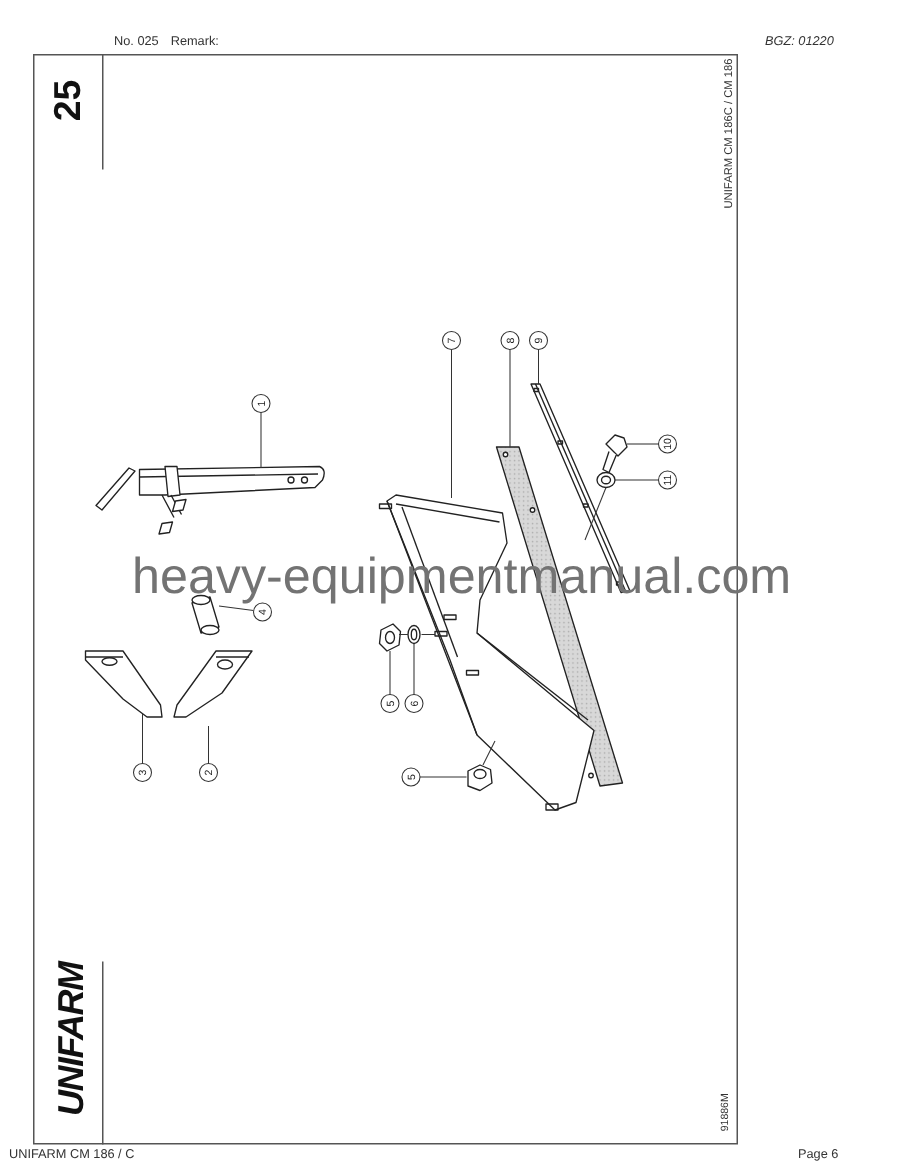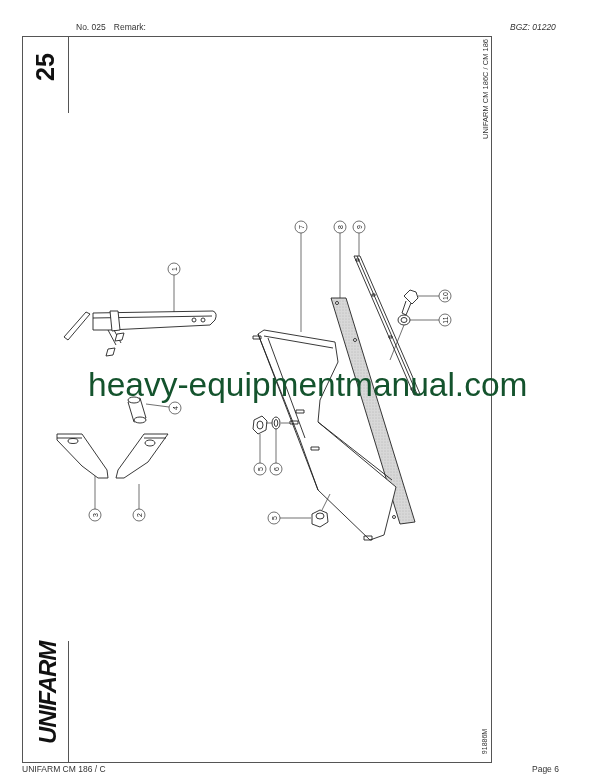--- a/index.html
+++ b/index.html
@@ -2,39 +2,39 @@
 <html><head>
 <meta charset="utf-8">
 <style>
   html, body { margin: 0; padding: 0; background: #ffffff; }
   body { width: 600px; height: 776px; position: relative; overflow: hidden;
          font-family: "Liberation Sans", sans-serif; color: #222; }
   .hdr { position: absolute; font-size: 8.5px; color: #333; }
   #hdr-left { left: 28px; top: 22px; margin-left: 48px; }
   #hdr-left .gap { display: inline-block; width: 8px; }
   #hdr-right { left: 510px; top: 22px; font-style: italic; }
-  #ftr-left { left: 22px; top: 764px; }
+  #ftr-left { left: 6px; top: 764px; }
   #ftr-right { left: 532px; top: 764px; }
   .frame { position: absolute; left: 22px; top: 36px; width: 470px; height: 727px;
            border: 1px solid #555; box-sizing: border-box; }
   .divider { position: absolute; left: 68px; width: 0; border-left: 1px solid #555; }
   #divider-top { top: 36px; height: 77px; }
   #divider-bottom { top: 641px; height: 122px; }
   .rot { position: absolute; transform-origin: center center; white-space: nowrap; }
   #page-number { left: 30px; top: 55px; width: 30px; height: 24px; font-size: 25px;
                  font-weight: bold; transform: rotate(-90deg); text-align: center; line-height: 24px; color: #111; }
   #model-vertical { left: 436px; top: 84px; width: 100px; height: 10px; font-size: 7.5px;
                     transform: rotate(-90deg); text-align: center; line-height: 10px; color: #333; }
   #brand-logo { left: 0px; top: 683px; width: 96px; height: 26px; font-size: 24px;
                 font-weight: bold; font-style: italic; transform: rotate(-90deg); text-align: center;
                 line-height: 26px; color: #111; letter-spacing: -1px; }
   #drawing-code { left: 466px; top: 737px; width: 36px; height: 9px; font-size: 7px;
                   transform: rotate(-90deg); text-align: center; line-height: 9px; color: #333; }
   svg#diagram { position: absolute; left: 0; top: 0; }
-  .watermark { position: absolute; left: 88px; top: 366px; font-size: 33.5px; color: #14532d;
+  .watermark { position: absolute; left: 88px; top: 366px; font-size: 33.5px; color: #737373;
                white-space: nowrap; letter-spacing: 0px; }
   .callout-label { font-family: "Liberation Sans", sans-serif; font-size: 7px; fill: #222; }
 </style>
 </head>
 <body>
 
 <div class="hdr" id="hdr-left">
   <span>No. 025</span><span class="gap"></span><span>Remark:</span>
 </div>
 <div class="hdr" id="hdr-right">BGZ: 01220</div>

